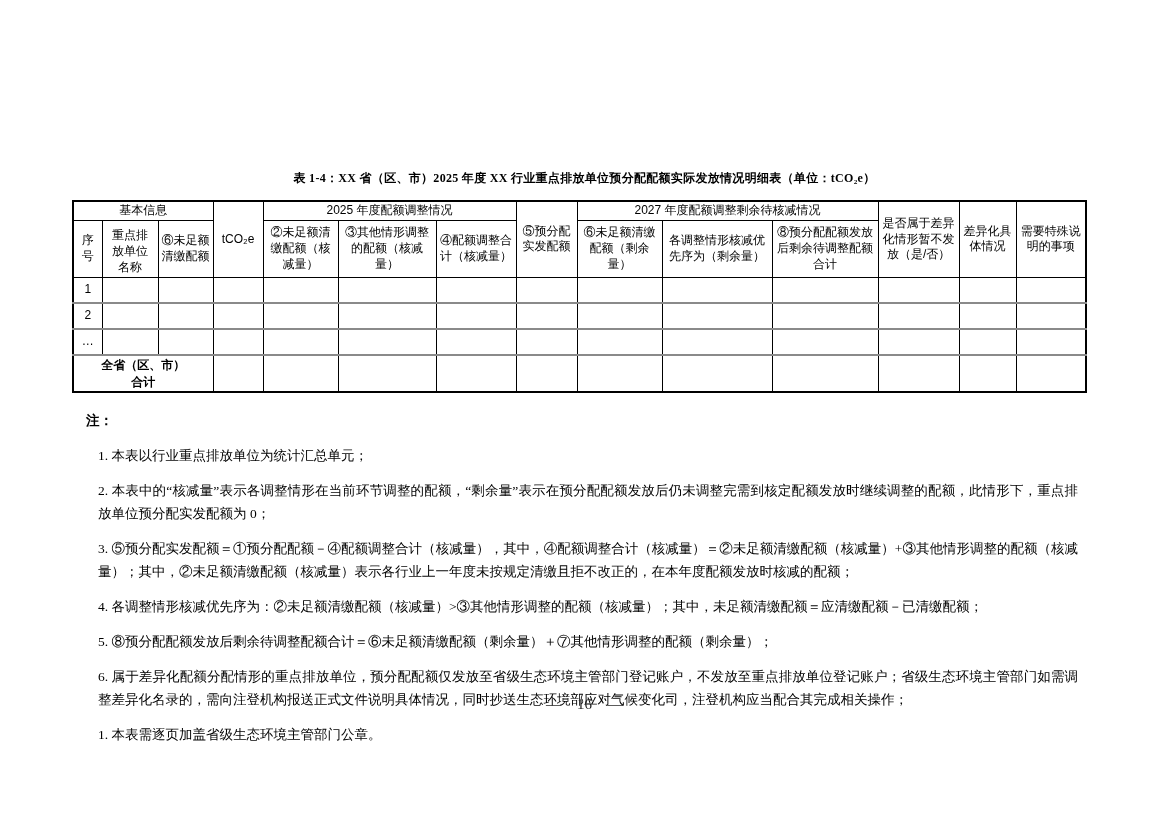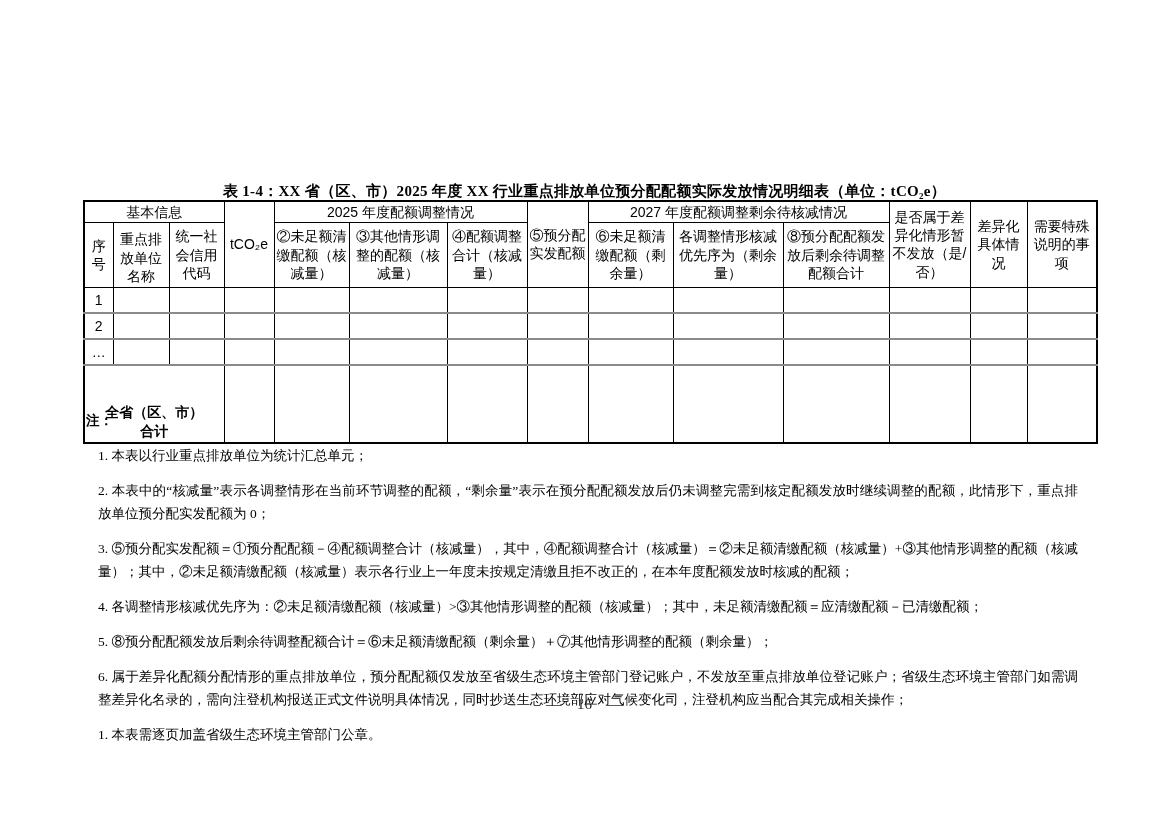--- a/index.html
+++ b/index.html
@@ -8,59 +8,59 @@
     position: relative;
     width: 1169px;
     height: 826px;
     background: #ffffff;
     color: #000000;
     overflow: hidden;
     font-family: "Liberation Serif", serif;
   }
   .doc-title {
     position: absolute;
-    top: 182px;
+    top: 170px;
     left: 82px;
     width: 1005px;
     text-align: center;
     font-family: "Liberation Serif", serif;
-    font-size: 15px;
+    font-size: 12px;
     font-weight: bold;
     letter-spacing: 0.3px;
     white-space: nowrap;
   }
   table.alloc {
     position: absolute;
     top: 200px;
-    left: 83px;
+    left: 72px;
     width: 1005px;
     border-collapse: collapse;
     table-layout: fixed;
     font-family: "Liberation Sans", sans-serif;
-    font-size: 14px;
+    font-size: 12px;
     border: 2px solid #000;
   }
   .alloc th, .alloc td {
     border: 1px solid #000;
     font-weight: normal;
     text-align: center;
     vertical-align: middle;
     padding: 1px 2px;
     line-height: 1.32;
     overflow: hidden;
   }
   .alloc thead tr.group-row th { height: 19px; }
   .alloc thead tr.sub-row th { height: 57px; }
   .alloc tbody td { height: 26px; border-top: 2px solid #8a8a8a; }
   .alloc tbody tr:first-child td { border-top: 1px solid #000; }
   .alloc tbody tr.summary-row td { height: 32px; }
   .alloc tbody tr.summary-row .sum-cell { font-weight: bold; }
   .wrap3  { display: inline-block; max-width: 3.3em; margin-top: 6px; }
   .wrap34 { display: inline-block; max-width: 3.4em; }
-  .sum-label { display: inline-block; max-width: 7.3em; line-height: 1.35; margin-top: 36px; }
+  .sum-label { display: inline-block; max-width: 7.3em; line-height: 1.35; }
   .notes {
     position: absolute;
     top: 409px;
     left: 86px;
     width: 1004px;
     font-family: "Liberation Serif", serif;
     font-size: 13.5px;
     line-height: 23px;
     text-align: justify;
   }
@@ -109,21 +109,21 @@
         <th colspan="3">2025 年度配额调整情况</th>
         <th rowspan="2">⑤预分配实发配额</th>
         <th colspan="3">2027 年度配额调整剩余待核减情况</th>
         <th rowspan="2">是否属于差异化情形暂不发放（是/否）</th>
         <th rowspan="2">差异化具体情况</th>
         <th rowspan="2">需要特殊说明的事项</th>
       </tr>
       <tr class="sub-row">
         <th>序号</th>
         <th><span class="wrap3">重点排放单位名称</span></th>
-        <th>统一社会信用代码</th>
+        <th>⑥未足额清缴配额</th>
         <th>②未足额清缴配额（核减量）</th>
         <th>③其他情形调整的配额（核减量）</th>
         <th>④配额调整合计（核减量）</th>
         <th>⑥未足额清缴配额（剩余量）</th>
         <th>各调整情形核减优先序为（剩余量）</th>
         <th>⑧预分配配额发放后剩余待调整配额合计</th>
       </tr>
     </thead>
     <tbody>
       <tr>

